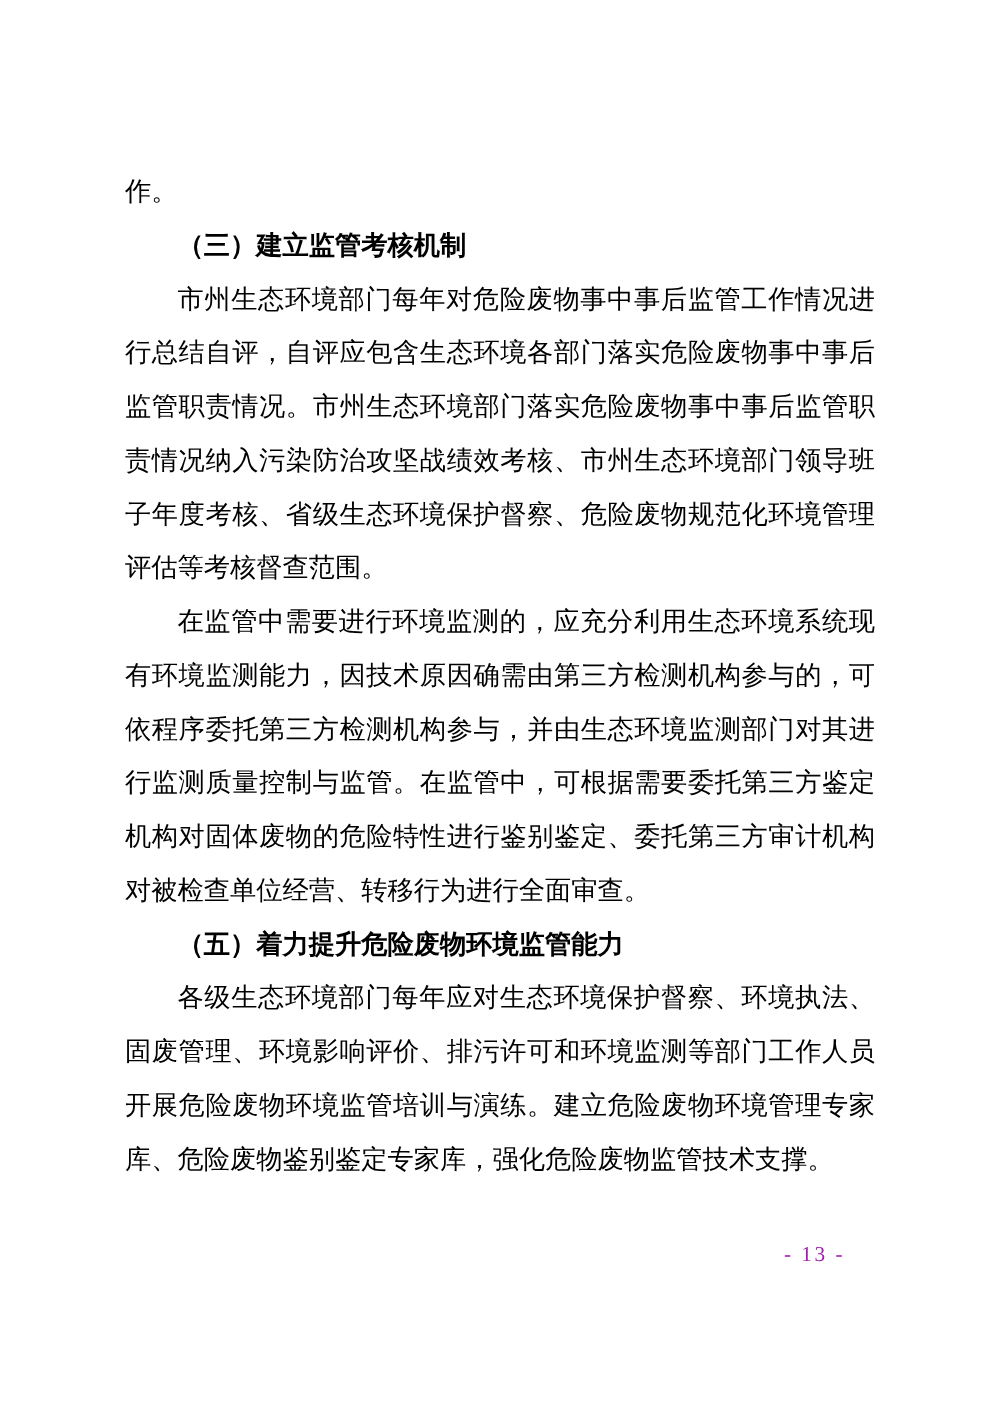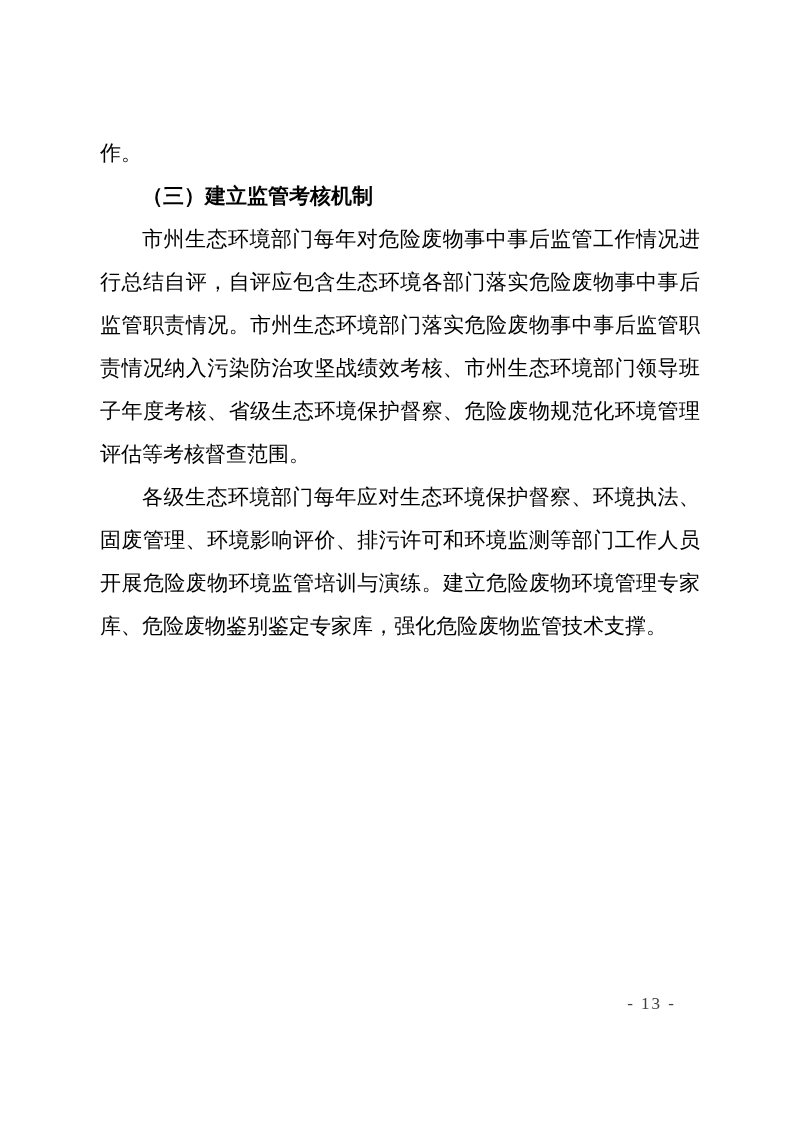--- a/index.html
+++ b/index.html
@@ -47,38 +47,40 @@
     text-indent: 2em;
     font-weight: bold;
     font-family: Liberation Serif, serif;
   }
 
   .page-number {
     position: absolute;
     top: 994px;
     right: 118px;
     font-size: 17px;
-    color: #404040;
+    color: #a21caf;
     letter-spacing: 2px;
   }
 </style>
 </head>
 <body>
 
 <div class="page">
 
   <div class="content">
     <p class="block para-continued">作。</p>
 
     <p class="block heading">（三）建立监管考核机制</p>
 
     <p class="block para">市州生态环境部门每年对危险废物事中事后监管工作情况进行总结自评，自评应包含生态环境各部门落实危险废物事中事后监管职责情况。市州生态环境部门落实危险废物事中事后监管职责情况纳入污染防治攻坚战绩效考核、市州生态环境部门领导班子年度考核、省级生态环境保护督察、危险废物规范化环境管理评估等考核督查范围。</p>
 
 
+    <p class="block para">在监管中需要进行环境监测的，应充分利用生态环境系统现有环境监测能力，因技术原因确需由第三方检测机构参与的，可依程序委托第三方检测机构参与，并由生态环境监测部门对其进行监测质量控制与监管。在监管中，可根据需要委托第三方鉴定机构对固体废物的危险特性进行鉴别鉴定、委托第三方审计机构对被检查单位经营、转移行为进行全面审查。</p>
 
+    <p class="block heading">（五）着力提升危险废物环境监管能力</p>
 
     <p class="block para">各级生态环境部门每年应对生态环境保护督察、环境执法、固废管理、环境影响评价、排污许可和环境监测等部门工作人员开展危险废物环境监管培训与演练。建立危险废物环境管理专家库、危险废物鉴别鉴定专家库，强化危险废物监管技术支撑。</p>
 
   </div>
 
   <div class="page-number">- 13 -</div>
 
 </div>
 
 </body></html>

